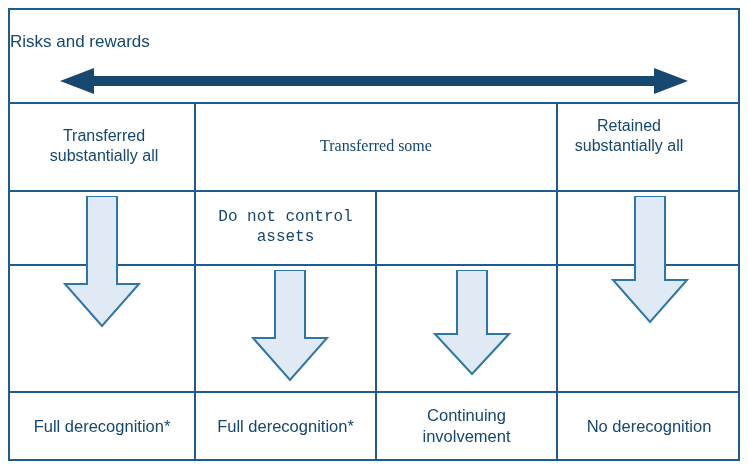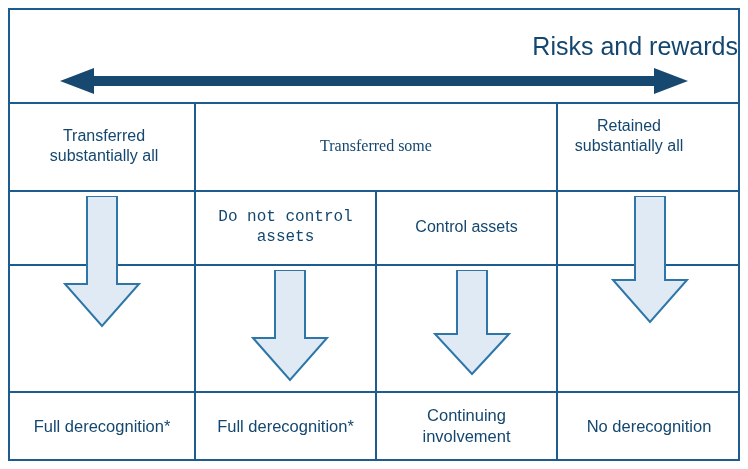--- a/index.html
+++ b/index.html
@@ -33,22 +33,22 @@
     left: 0;
     top: 0;
     width: 100%;
     height: 92px;
   }
   .title-text {
     position: absolute;
     left: 0;
     top: 22px;
     width: 100%;
-    text-align: right;
-    font-size: 25px;
+    text-align: left;
+    font-size: 17px;
     color: #14476f;
   }
   
   .dbl-arrow {
     position: absolute;
     left: 50px;
     top: 58px;
     width: 628px;
     height: 26px;
   }
@@ -145,21 +145,20 @@
         <div>substantially all</div>
       </div>
     </div>
 
     <div class="cell c-donotcontrol">
       <div>
         <div>Do not control</div>
         <div>assets</div>
       </div>
     </div>
-    <div class="cell c-control">Control assets</div>
 
     <svg class="down-arrow" style="left:52px; top:186px; width:80px; height:132px;" viewBox="0 0 80 132" preserveAspectRatio="none">
       <polygon points="25,0 55,0 55,88 77,88 40,130 3,88 25,88" fill="#dfeaf5" stroke="#2e76a8" stroke-width="2" stroke-linejoin="miter"></polygon>
     </svg>
 
     <svg class="down-arrow" style="left:240px; top:260px; width:80px; height:112px;" viewBox="0 0 80 112" preserveAspectRatio="none">
       <polygon points="25,0 55,0 55,68 77,68 40,110 3,68 25,68" fill="#dfeaf5" stroke="#2e76a8" stroke-width="2" stroke-linejoin="miter"></polygon>
     </svg>
 
     <svg class="down-arrow" style="left:422px; top:260px; width:80px; height:106px;" viewBox="0 0 80 106" preserveAspectRatio="none">

